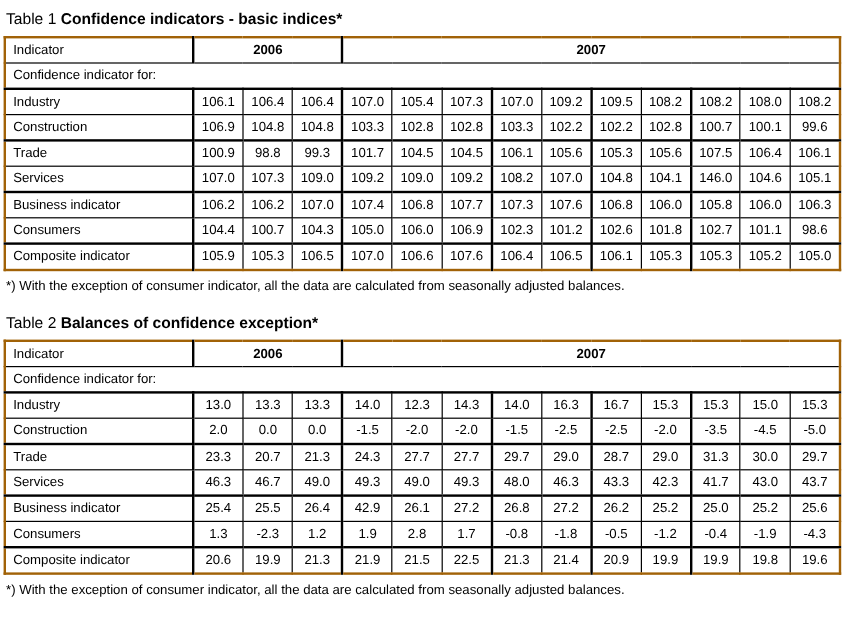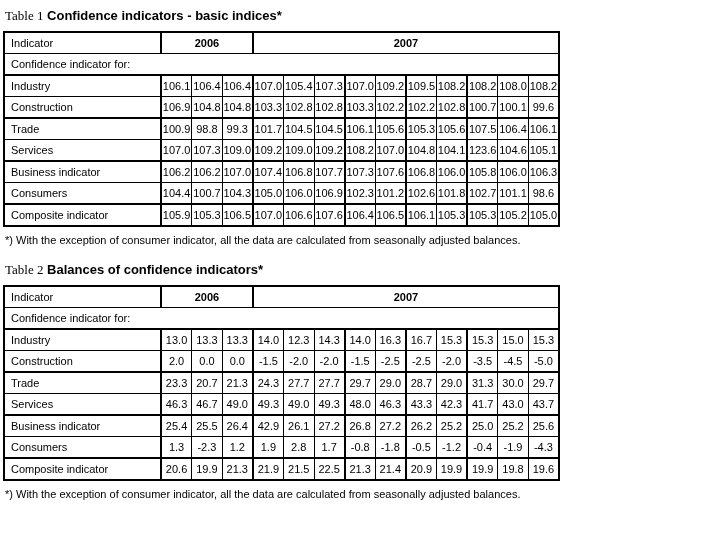--- a/index.html
+++ b/index.html
@@ -2,25 +2,25 @@
 <html><head>
 <meta charset="utf-8">
 <style>
   html,body{margin:0;padding:0;background:#fff;}
   .page{
     width:704px;height:536px;background:#ffffff;overflow:hidden;
     font-family:"Liberation Sans",sans-serif;color:#000;
     padding:2px 0 0 3px;box-sizing:border-box;
   }
   .tbl-title{font-size:13px;margin:6px 0 7px 2px;white-space:nowrap;}
-  .tbl-title .tprefix{font-weight:normal;font-family:Liberation Serif, serif;}
+  .tbl-title .tprefix{font-weight:normal;}
   .tbl-title .tbold{font-weight:bold;}
   table.dataTable{
-    border-collapse:collapse;table-layout:fixed;width:557px;
-    border:2px solid #000000;
+    border-collapse:collapse;table-layout:fixed;width:698px;
+    border:2px solid #a16207;
     font-family:"Liberation Sans",sans-serif;font-size:11px;color:#000;
   }
   table.dataTable td{
     border:1px solid #000;height:20px;padding:0;margin:0;
     text-align:center;vertical-align:middle;font-weight:normal;
     white-space:nowrap;overflow:hidden;
   }
   table.dataTable td.lbl{text-align:left;padding-left:6px;}
   table.dataTable td.ctr{text-align:center;}
   table.dataTable td.yr, table.dataTable td.mo{font-weight:bold;}
@@ -120,21 +120,21 @@
               <td class=" bB2">107.0</td>
               <td class=" bB2">107.3</td>
               <td class="bR2 bB2">109.0</td>
               <td class=" bB2">109.2</td>
               <td class=" bB2">109.0</td>
               <td class="bR2 bB2">109.2</td>
               <td class=" bB2">108.2</td>
               <td class="bR2 bB2">107.0</td>
               <td class=" bB2">104.8</td>
               <td class="bR2 bB2">104.1</td>
-              <td class=" bB2">123.6</td>
+              <td class=" bB2">146.0</td>
               <td class=" bB2">104.6</td>
               <td class=" bB2">105.1</td>
             </tr>
             <tr>
               <td class="lbl bR2">Business indicator</td>
               <td>106.2</td>
               <td>106.2</td>
               <td class="bR2">107.0</td>
               <td>107.4</td>
               <td>106.8</td>
@@ -181,21 +181,21 @@
             </tr>
           </tbody>
         </table>
       </div>
     <div class="footnote">*) With the exception of consumer indicator, all the data are calculated from seasonally adjusted balances.</div>
   </div>
 
   <div class="tbl-block tbl-block-2">
     <div class="tbl-title">
       <span class="tprefix">Table 2</span>
-      <span class="tbold">Balances of confidence indicators*</span>
+      <span class="tbold">Balances of confidence exception*</span>
     </div>
     <div id="table-mount-1">
         <table class="dataTable">
           <colgroup>
             <col style="width: 157px;">
             <col>
             <col>
             <col>
             <col>
             <col>

